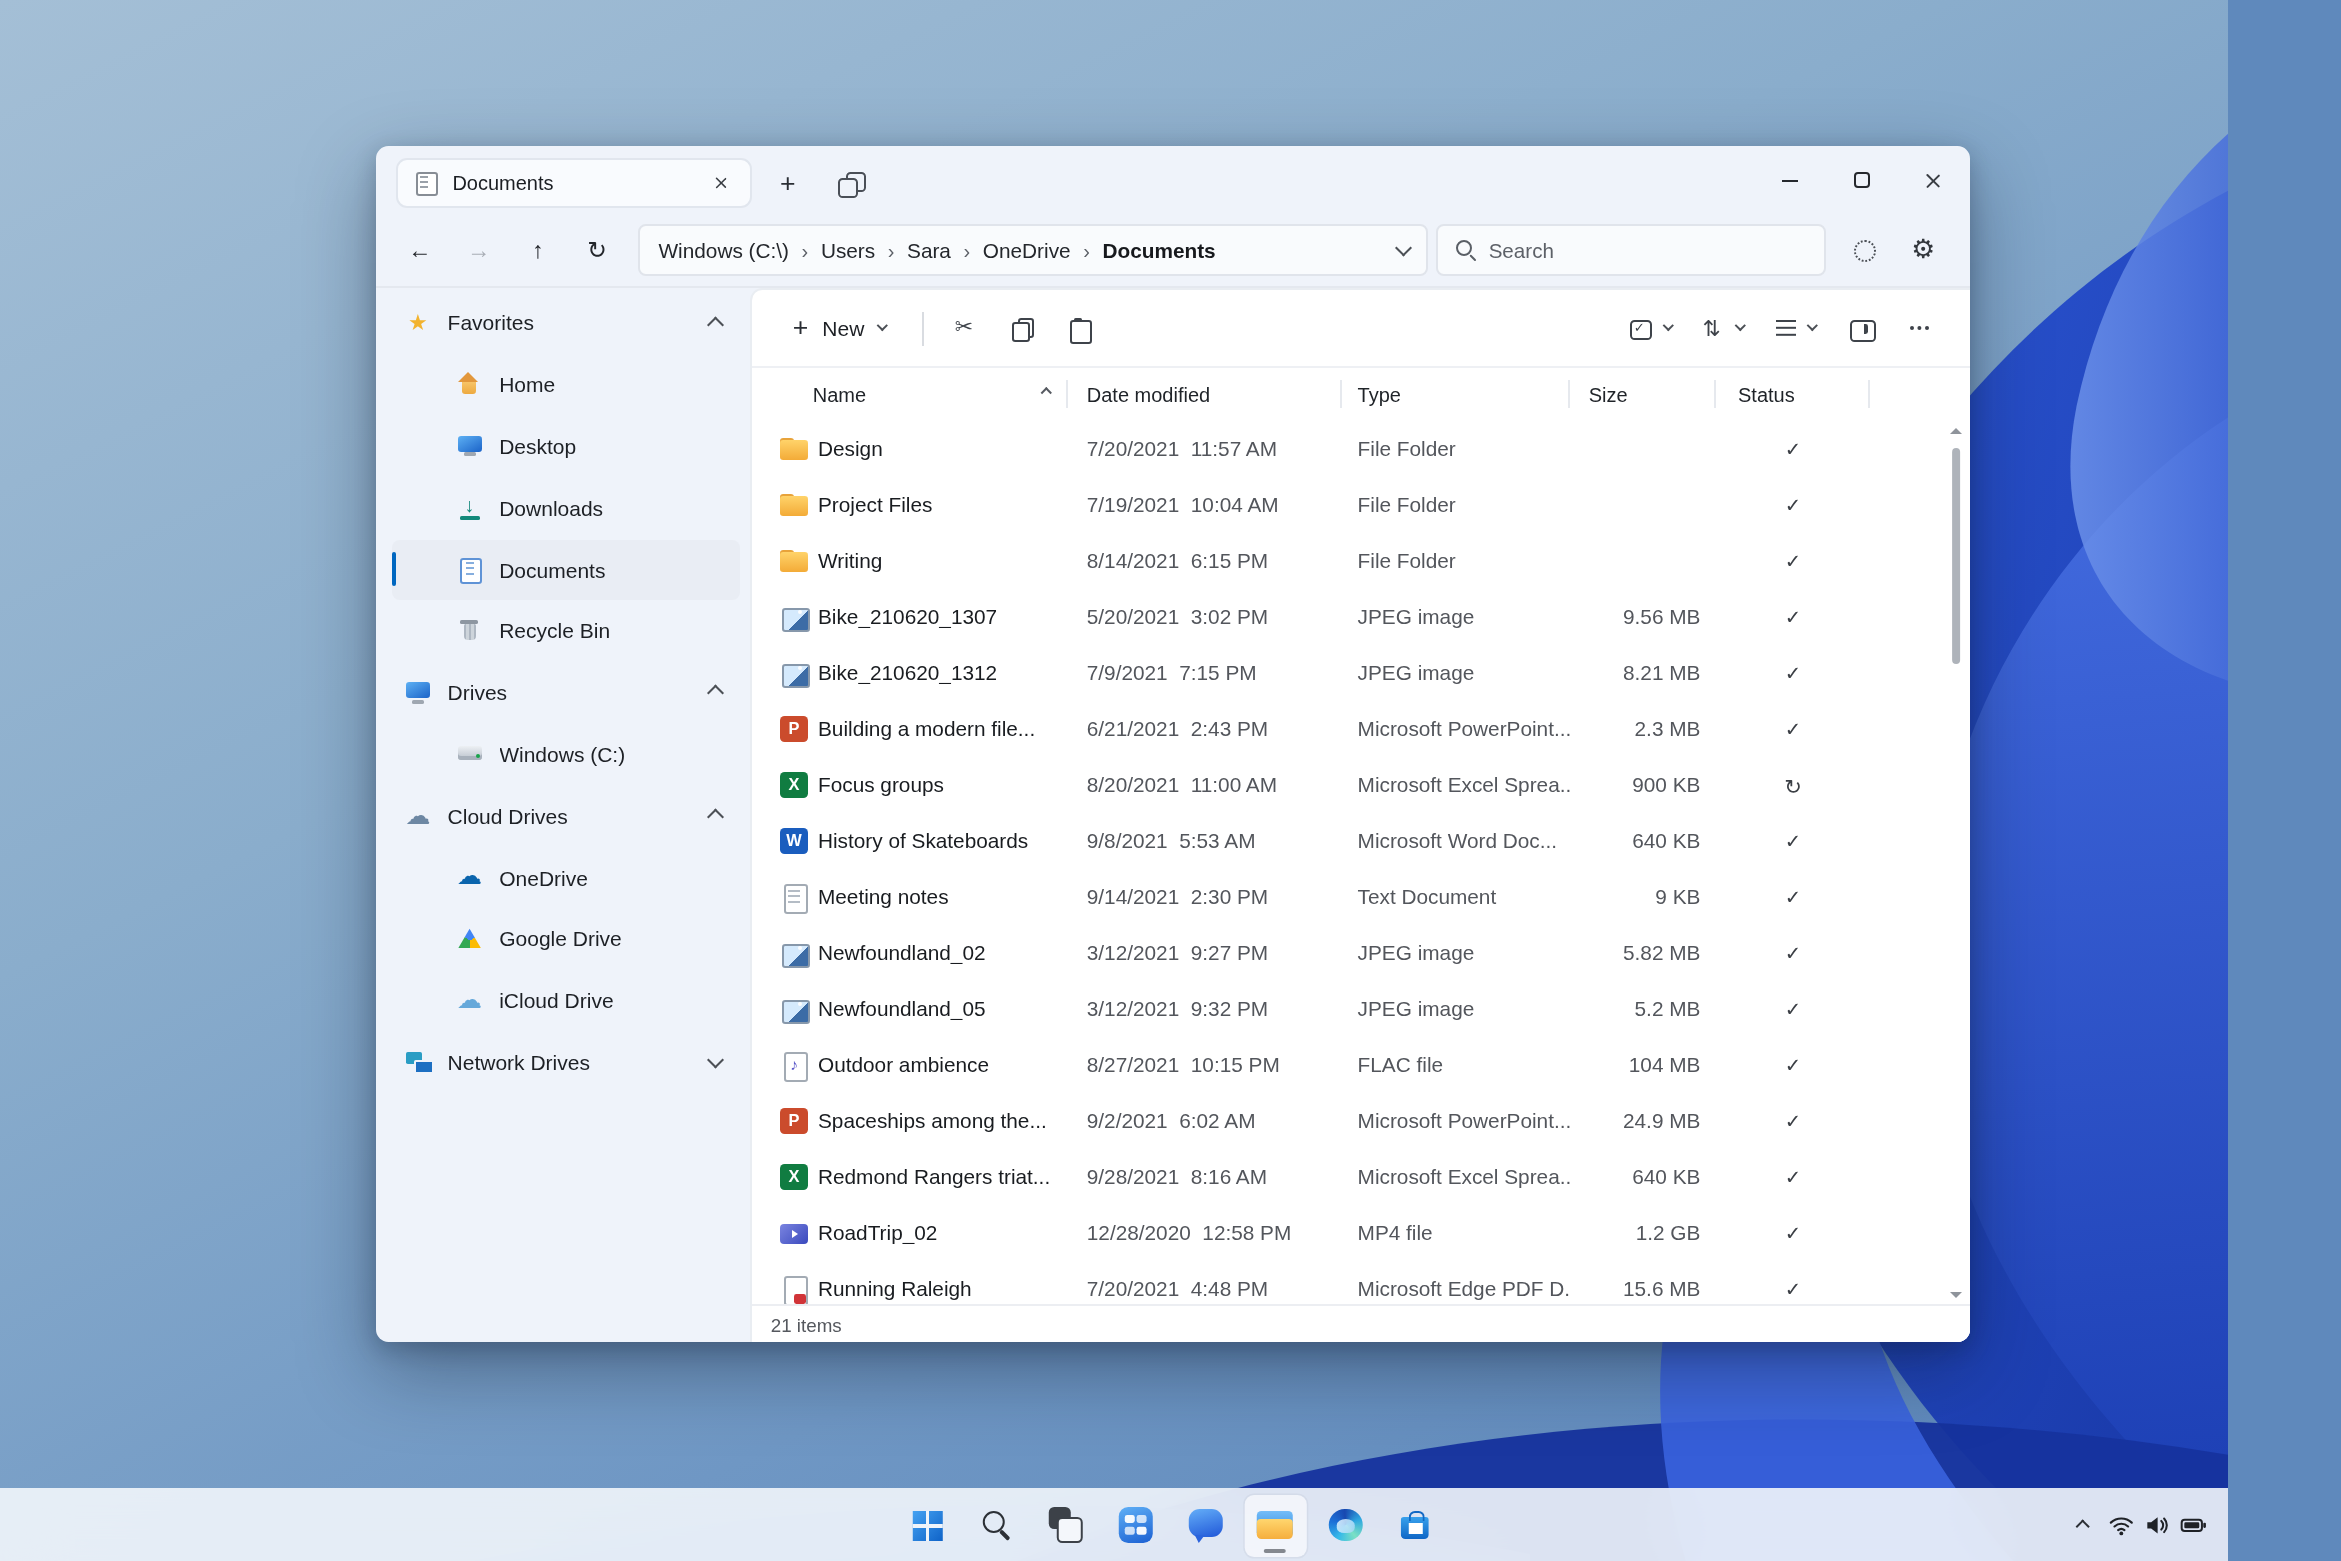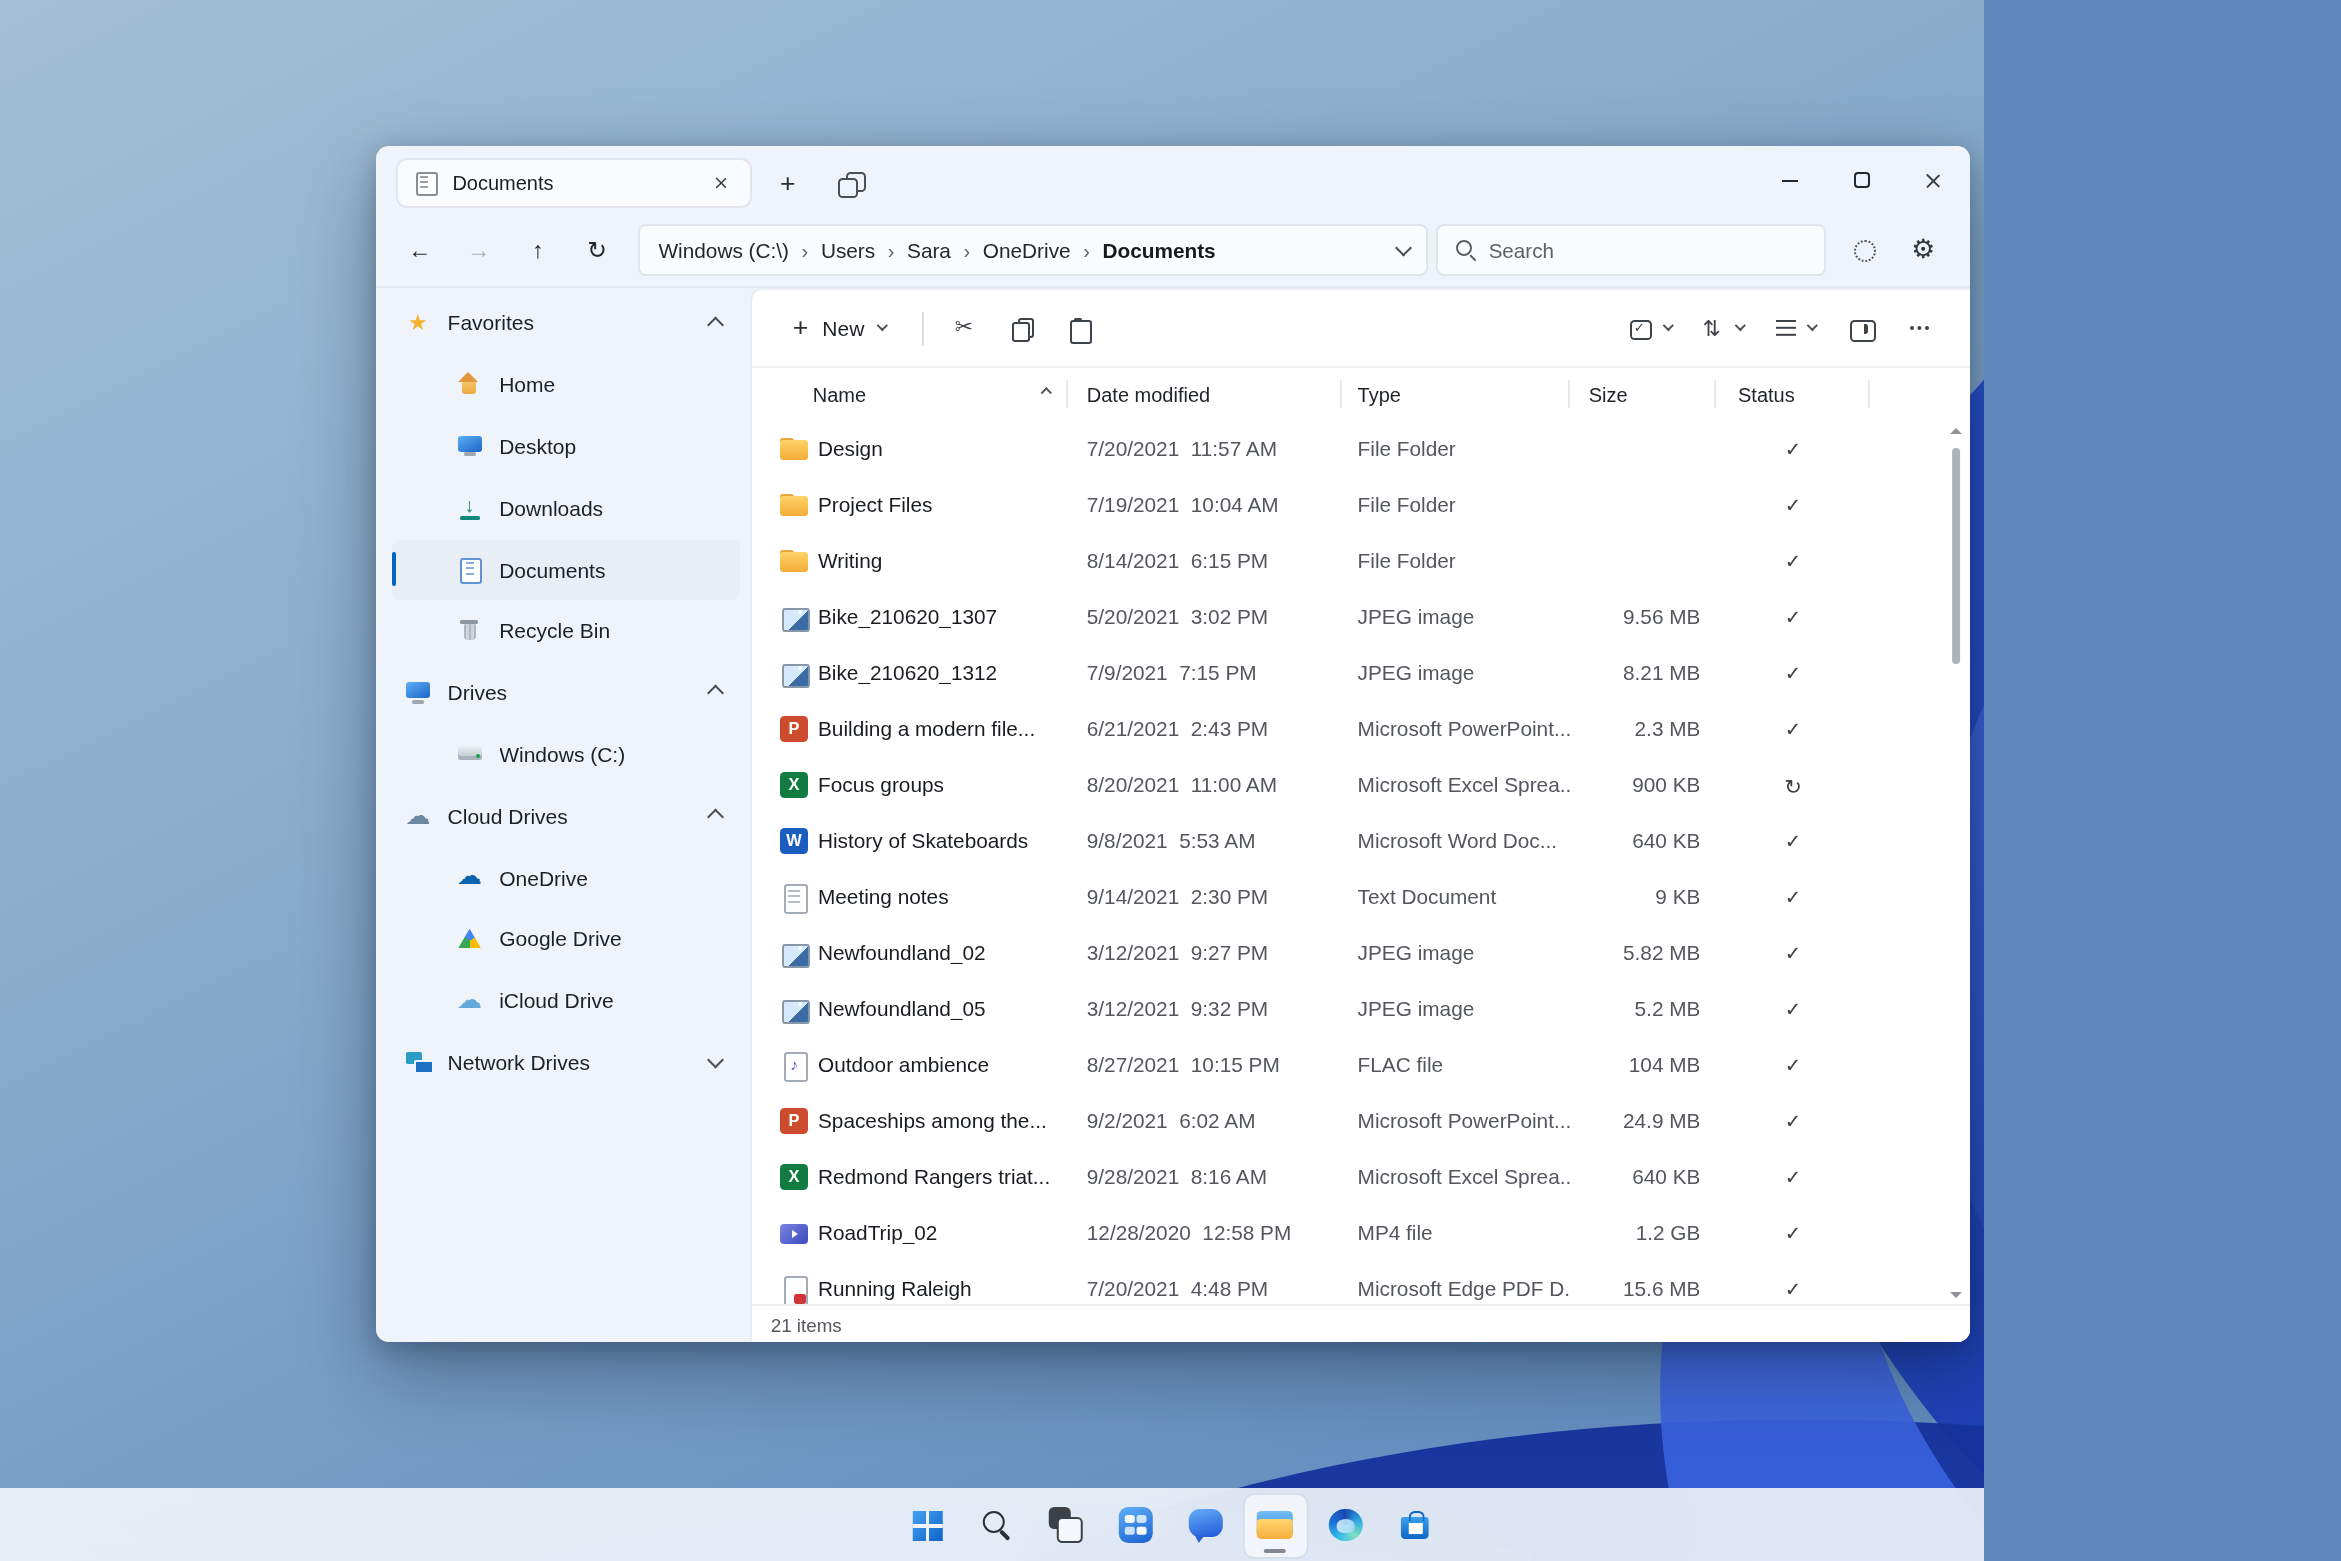--- a/index.html
+++ b/index.html
@@ -1,18 +1,18 @@
 <!DOCTYPE html>
 <html style="font-size:12.5px"><head>
 <meta charset="utf-8">
 <style>
 *{box-sizing:border-box;margin:0;padding:0}
 button{background:none;border:none;font:inherit;color:inherit;cursor:default;text-align:left}
 body{font-family:"Liberation Sans","DejaVu Sans",sans-serif;color:#1f2328;background:#5f89bc}
-.stage{width:1984px;height:1561px;overflow:hidden;position:relative}
+.stage{width:2228px;height:1561px;overflow:hidden;position:relative}
 .scale{width:1171px;height:781px;transform:scale(2);transform-origin:0 0;position:relative}
 .desktop{position:absolute;inset:0;overflow:hidden}
 .wallpaper{position:absolute;inset:0;width:100%;height:100%}
 
 
 .window{position:absolute;left:188px;top:73px;width:797px;height:598px;background:#eff3fa;border-radius:6.2px;overflow:hidden;display:flex;flex-direction:column;box-shadow:0 14px 39px rgba(10,20,40,.38),0 3.1px 11px rgba(10,20,40,.22)}
 .tabbar{height:34px;flex:none;position:relative;display:flex;align-items:center;padding:4.7px 117px 1.6px 10px;gap:4.7px}
 .tab{display:flex;align-items:center;gap:6.2px;width:178px;height:25px;padding:0 7px;background:#f9fbfe;border:0.8px solid #e1e6ee;border-radius:5.5px}
 .tab-label{flex:1;font-size:10px;color:#1b1e23;white-space:nowrap;overflow:hidden}
 .tab-close{width:15.6px;height:15.6px;border-radius:3.1px;display:grid;place-items:center}

